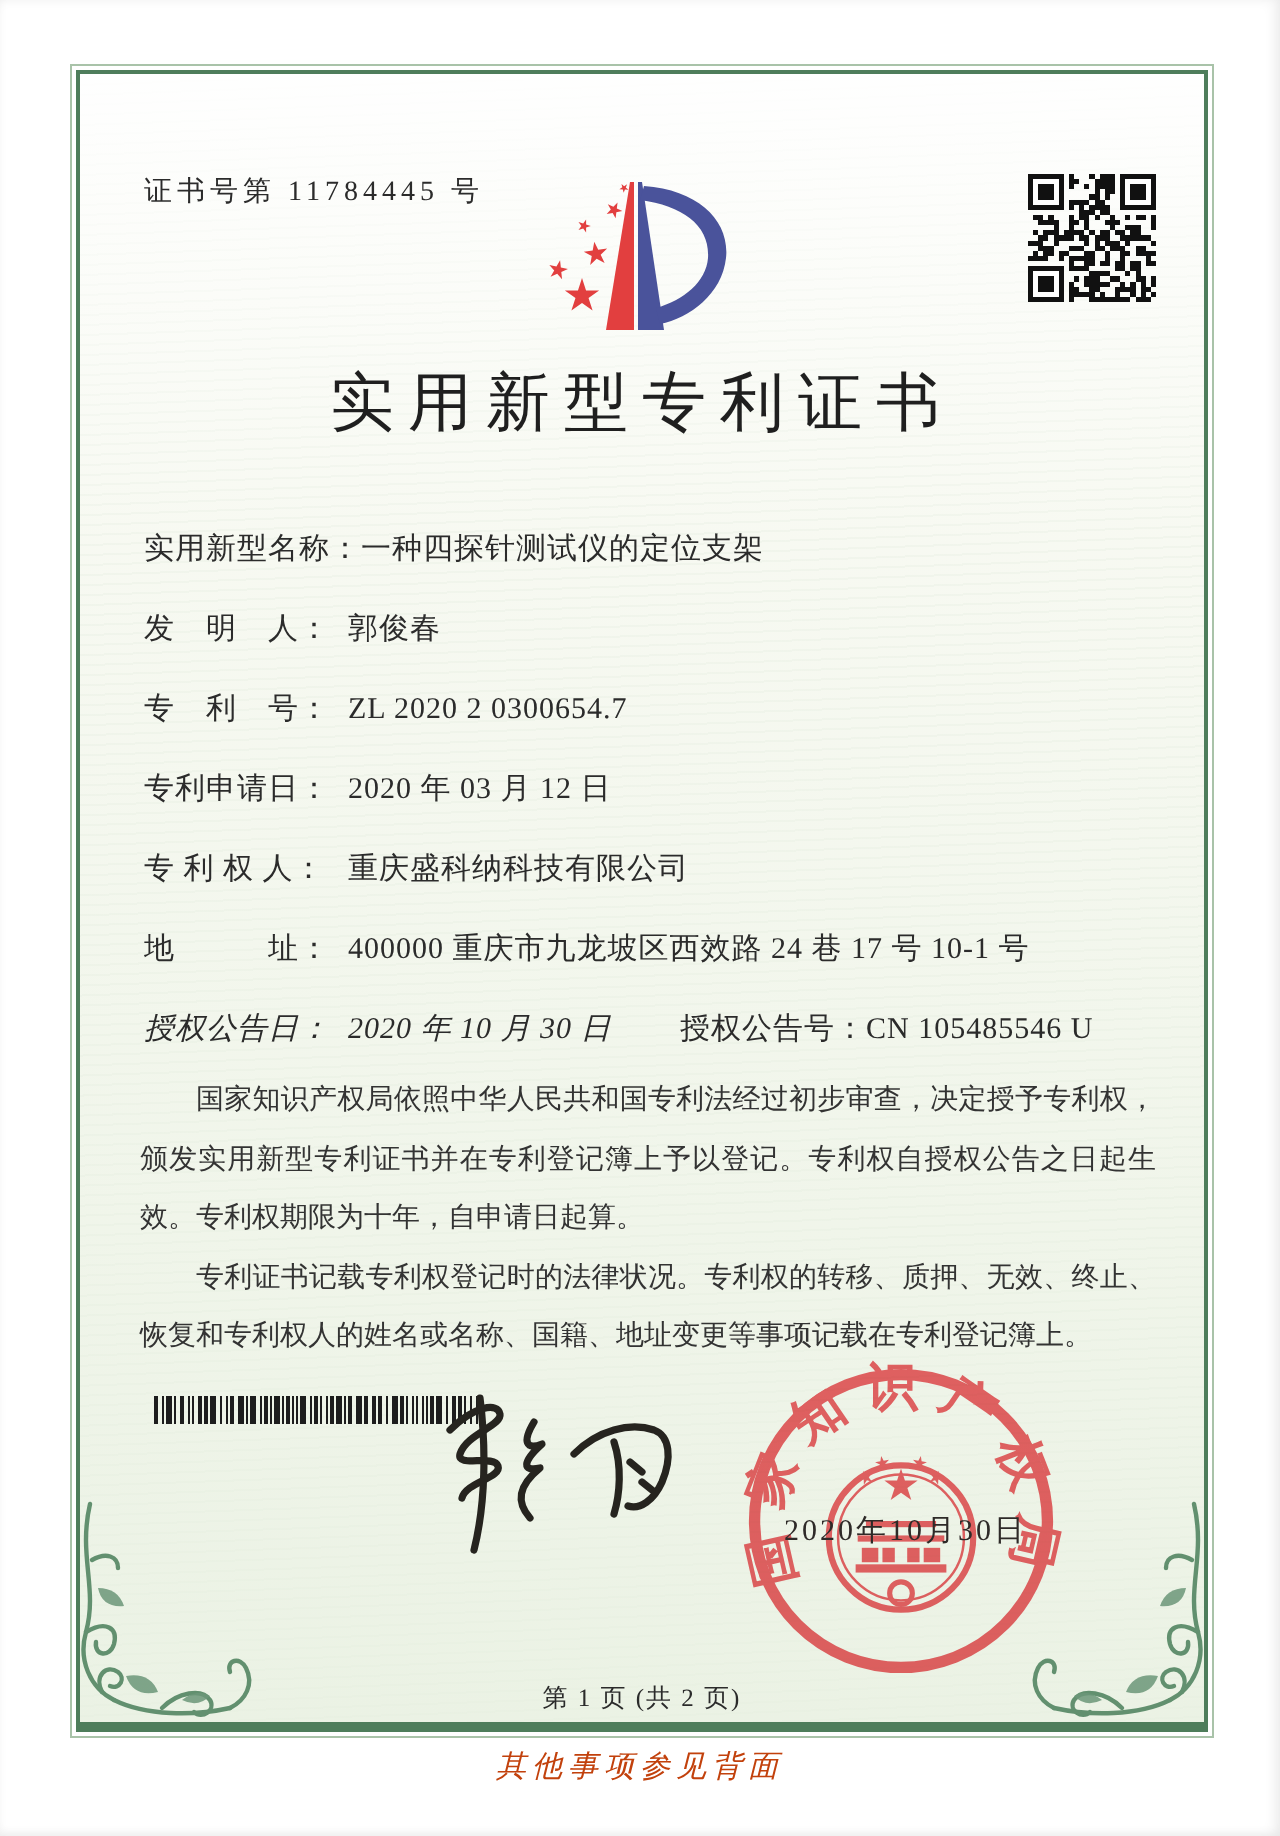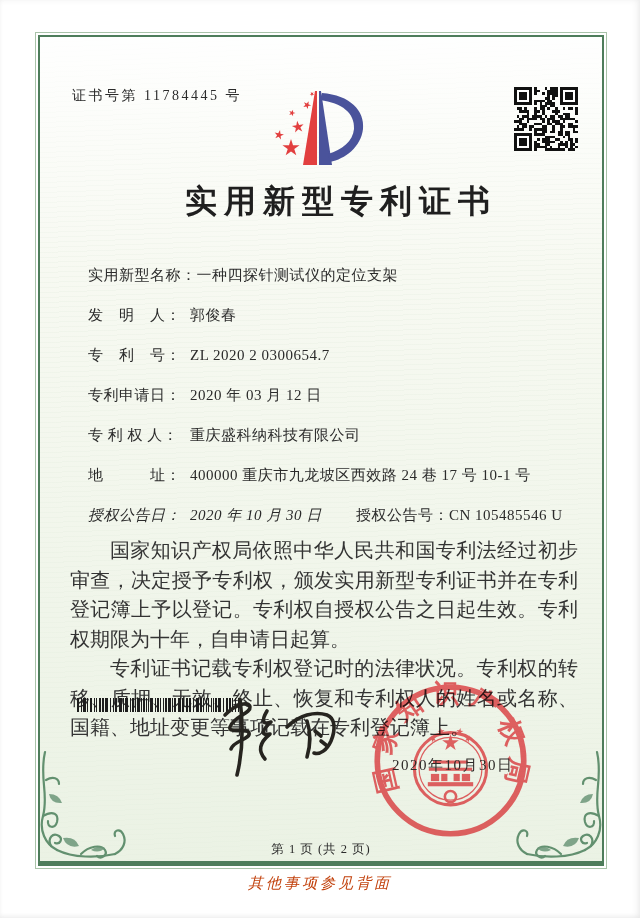--- a/index.html
+++ b/index.html
@@ -15,27 +15,27 @@
     outline:1px solid #a9c3a9;outline-offset:2px;
     background:
       linear-gradient(180deg, rgba(255,255,255,0.95) 0%, rgba(248,250,242,0.55) 28%, rgba(233,241,226,0.85) 100%),
       repeating-linear-gradient(178deg, rgba(110,160,115,0.10) 0 1px, rgba(255,255,255,0) 1px 5px),
       #f6f8f1;
   }
   .certno{position:absolute;left:32px;top:50px;font-size:14px;letter-spacing:2.5px;}
   .logo{position:absolute;left:230px;top:48px;}
   .qr{position:absolute;left:474px;top:50px;}
   .title{position:absolute;left:0;top:143px;width:100%;text-align:center;
-    font-size:32px;font-weight:700;letter-spacing:7px;color:#1f1f1f;padding-left:20px;}
+    font-size:32px;font-weight:400;letter-spacing:7px;color:#1f1f1f;}
   .fields{position:absolute;left:32px;top:218px;right:28px;}
-  .frow{height:40px;line-height:40px;font-size:15px;white-space:nowrap;margin-left:16px;}
+  .frow{height:40px;line-height:40px;font-size:15px;white-space:nowrap;}
   .flabel{display:inline-block;min-width:102px;letter-spacing:0.5px;}
   .fvalue{letter-spacing:0.5px;}
   .fgroup-a{display:inline-block;width:268px;font-style:italic;}
-  .paras{position:absolute;left:30px;top:499px;width:508px;font-size:20px;line-height:29.5px;
+  .paras{position:absolute;left:30px;top:499px;width:508px;font-size:14px;line-height:29.5px;
     text-align:justify;color:#333;}
   .paras p{margin:0;text-indent:2em;}
   .barcode{position:absolute;left:37px;top:661px;}
   .director{position:absolute;left:37px;top:688px;font-size:16px;letter-spacing:3px;line-height:30px;}
   .signature{position:absolute;left:163px;top:652px;}
   .seal{position:absolute;left:328px;top:641px;mix-blend-mode:multiply;opacity:0.94;}
   .sealdate{position:absolute;left:352px;top:719px;font-size:15px;letter-spacing:1.5px;color:#2e2a28;font-weight:400;}
   .pageno{position:absolute;left:0;top:804px;width:100%;text-align:center;font-size:12.5px;letter-spacing:1px;}
   .backnote{position:absolute;left:0;top:874px;width:100%;text-align:center;
     font-size:15px;font-style:italic;letter-spacing:3px;color:#c2410c;}

